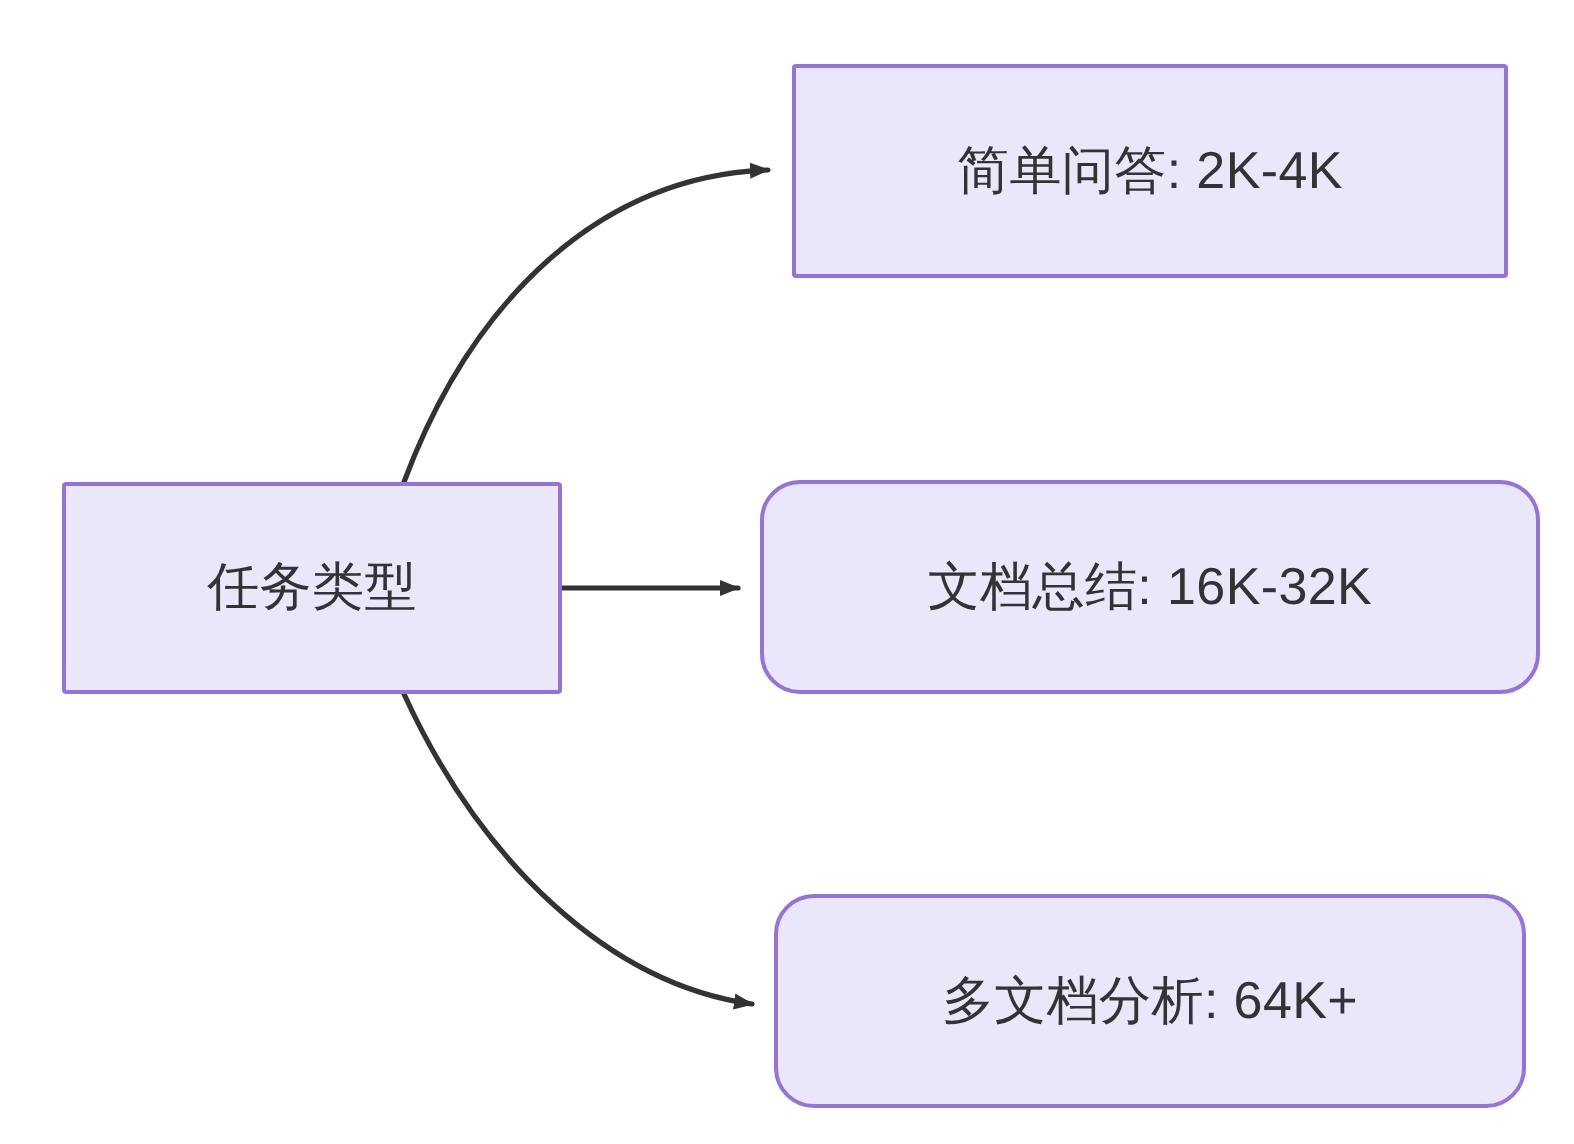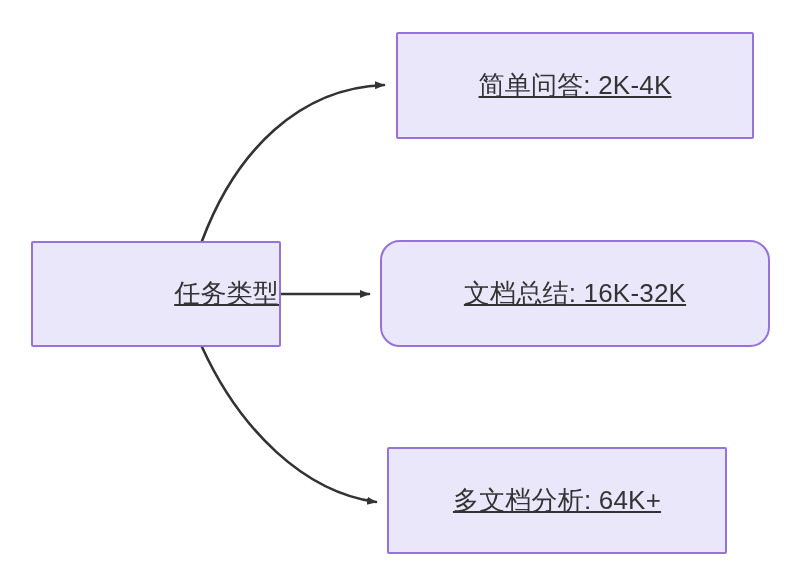--- a/index.html
+++ b/index.html
@@ -35,47 +35,46 @@
     background: #eae7fa;
     border: 2px solid #9673da;
     border-radius: 2px;
   }
   .node-label {
     font-size: 26px;
     line-height: 1.2;
     color: #333333;
     white-space: nowrap;
     letter-spacing: 0.2px;
-    text-decoration: underline;
   }
   #node-source {
     left: 31px;
     top: 241px;
     width: 250px;
     height: 106px;
-    justify-content: flex-end;
   }
   #node-simple-qa {
     left: 396px;
     top: 32px;
     width: 358px;
     height: 107px;
   }
   #node-doc-summary {
     left: 380px;
     top: 240px;
     width: 390px;
     height: 107px;
     border-radius: 20px;
   }
   #node-multi-doc {
     left: 387px;
     top: 447px;
-    width: 340px;
+    width: 376px;
     height: 107px;
+    border-radius: 20px;
   }
 </style>
 </head>
 <body>
 
 <div id="diagram">
 
   <svg id="edge-layer" viewBox="0 0 787 572">
     <defs>
       <marker id="arrow-head" markerWidth="10" markerHeight="10" refX="9" refY="4" orient="auto" markerUnits="userSpaceOnUse">

